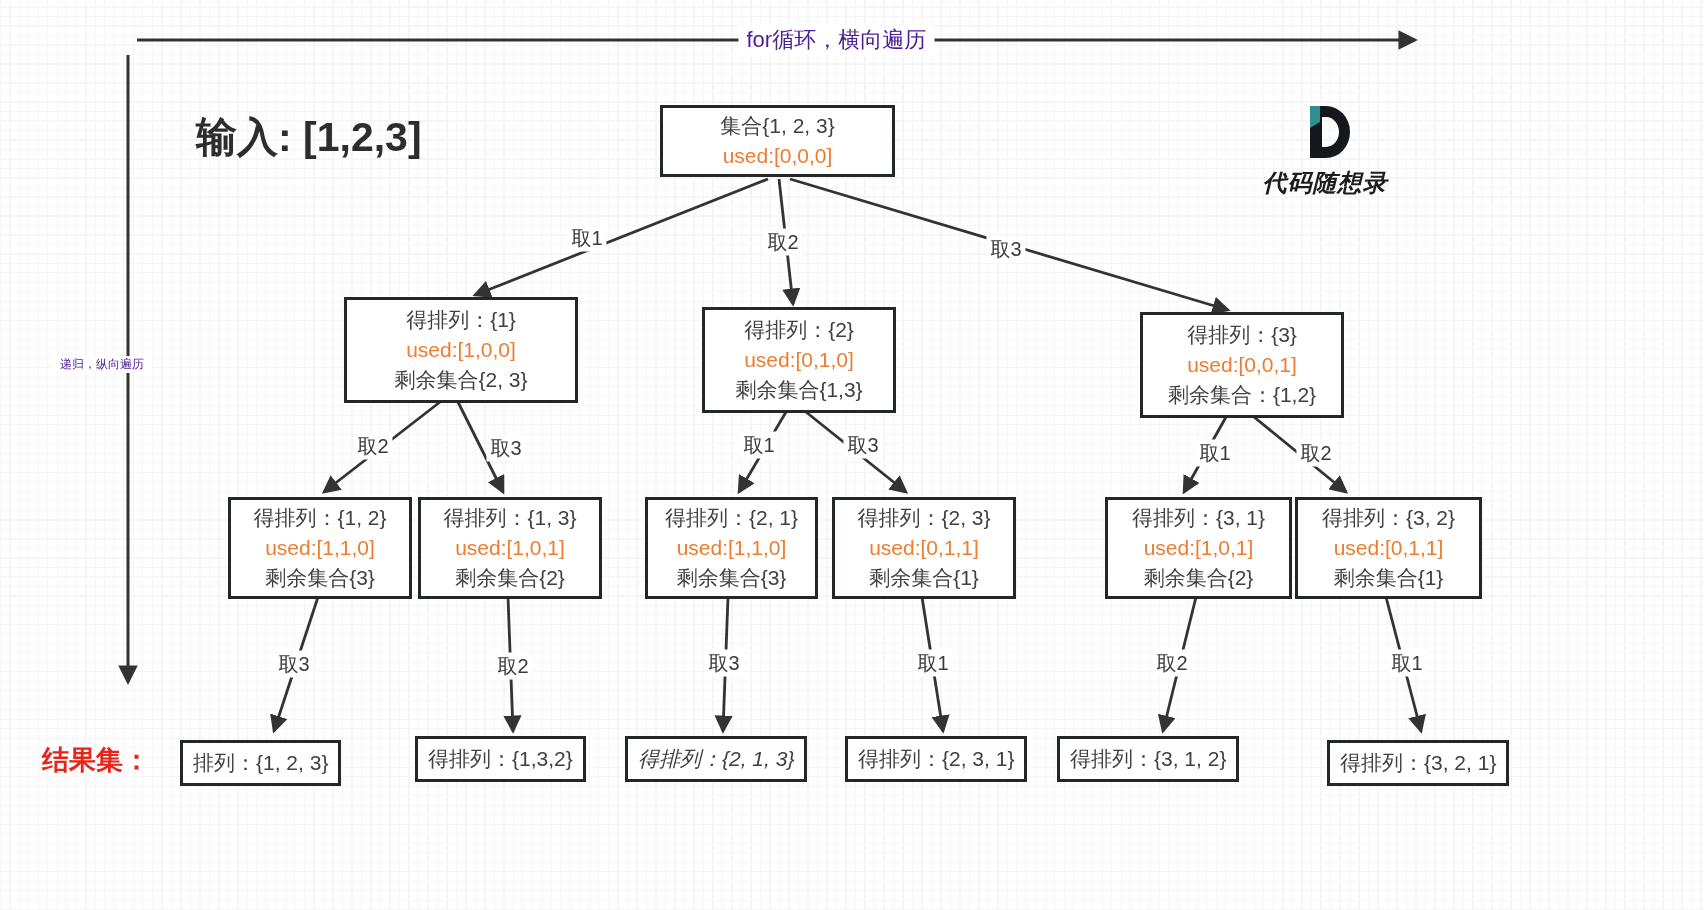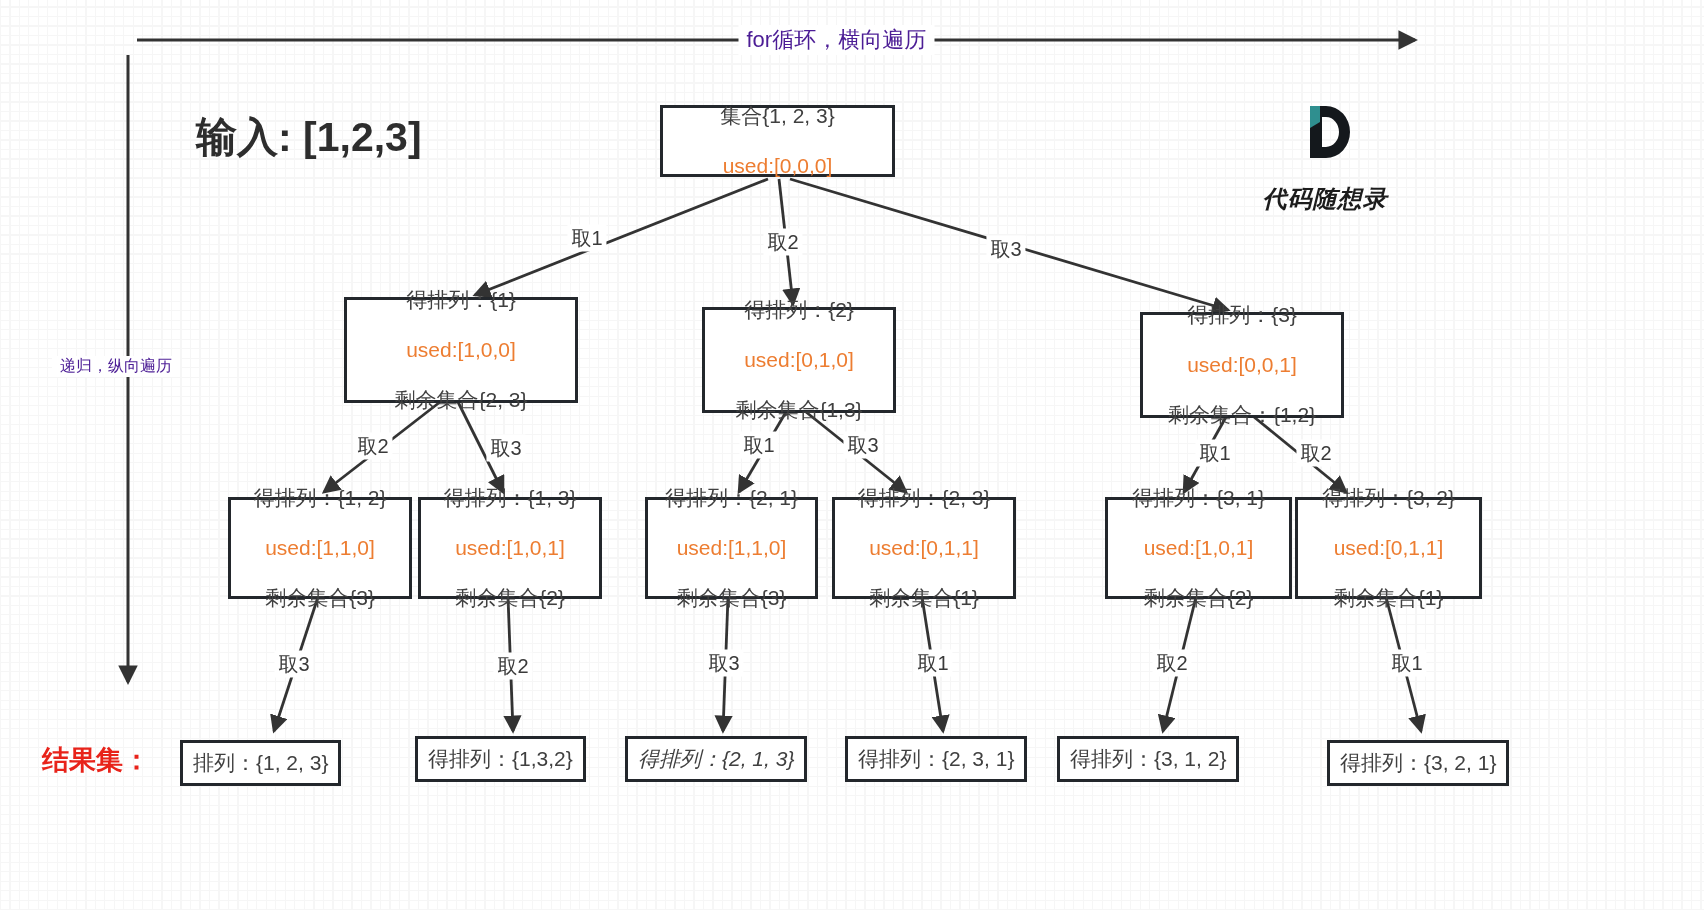--- a/index.html
+++ b/index.html
@@ -9,44 +9,44 @@
     background-image:
       repeating-linear-gradient(0deg,#f6f6f6 0,#f6f6f6 1px,transparent 1px,transparent 9.5px),
       repeating-linear-gradient(90deg,#f6f6f6 0,#f6f6f6 1px,transparent 1px,transparent 9.5px),
       repeating-linear-gradient(0deg,#ebebeb 0,#ebebeb 1px,transparent 1px,transparent 38px),
       repeating-linear-gradient(90deg,#ebebeb 0,#ebebeb 1px,transparent 1px,transparent 38px);
   }
   #edges{position:absolute;left:0;top:0;z-index:1;}
   .node{
     position:absolute;z-index:2;background:#fff;border:3px solid #23272c;
     display:flex;flex-direction:column;justify-content:center;align-items:center;
-    text-align:center;color:#404040;font-size:21px;line-height:1.42;gap:20px;
+    text-align:center;color:#404040;font-size:21px;line-height:1.42;
   }
   .node .used{color:var(--accent,#ED7D31);}
   .edge-label{
     position:absolute;z-index:3;transform:translate(-50%,-50%);
     background:#fff;padding:0 4px;font-size:20px;color:#3a3a3a;white-space:nowrap;
   }
   .axis-label{
     position:absolute;z-index:3;background:#fff;padding:0 8px;
     font-size:22px;color:#4c1d95;white-space:nowrap;
   }
   #top-axis-label{left:50%;top:40px;transform:translate(-58%,-50%);}
-  #left-axis-label{left:52px;top:356px;font-size:16px;}
+  #left-axis-label{left:52px;top:356px;font-size:12px;}
   #input-label{
     position:absolute;left:196px;top:110px;z-index:3;
     font-size:41px;font-weight:bold;color:#2d2d2d;
   }
   #result-label{
     position:absolute;left:42px;top:742px;z-index:3;
     font-size:27px;font-weight:bold;color:var(--result-red,#E8231A);
   }
   #logo{position:absolute;left:1240px;top:103px;width:170px;z-index:3;text-align:center;}
   #logo .logo-text{
-    display:block;margin-top:18px;font-family:"Liberation Serif","DejaVu Serif",serif;
+    display:block;margin-top:2px;font-family:"Liberation Serif","DejaVu Serif",serif;
     font-style:italic;font-weight:bold;font-size:24px;color:#1c1c1c;letter-spacing:1px;
   }
   .result-node{height:36px;padding:2px 10px;flex-direction:row;white-space:nowrap;}
 </style>
 </head>
 <body>
 
 <div id="canvas">
 
   <svg id="edges" width="1704" height="910">

